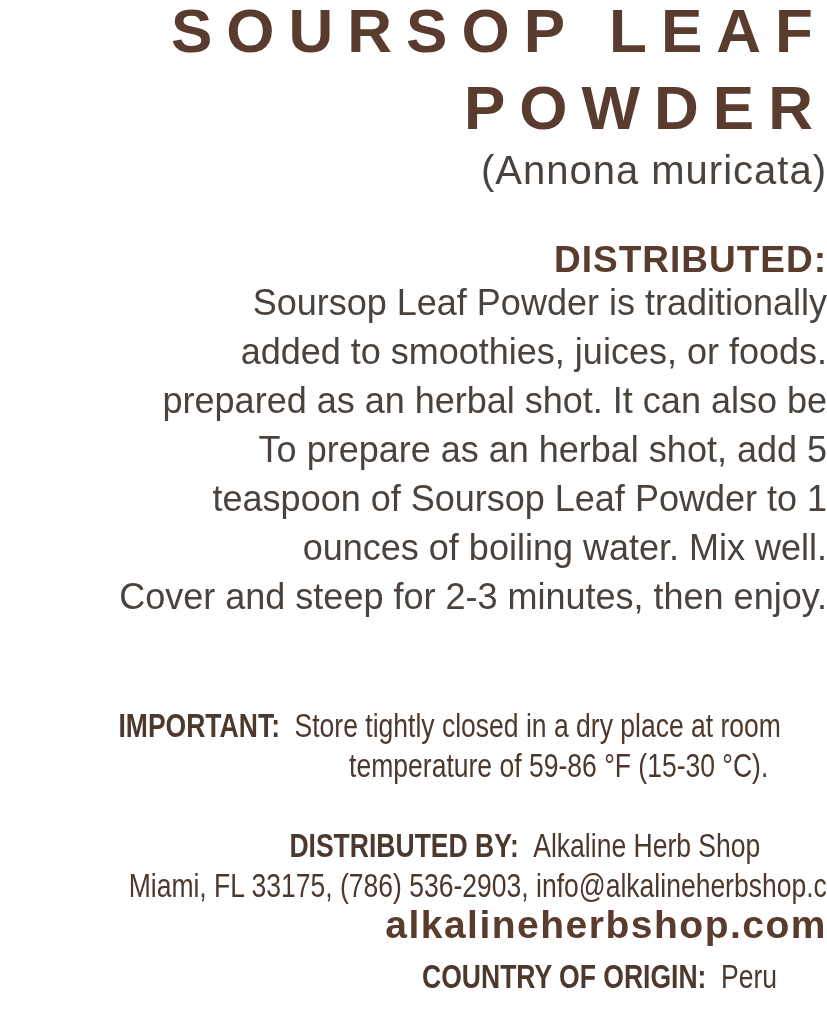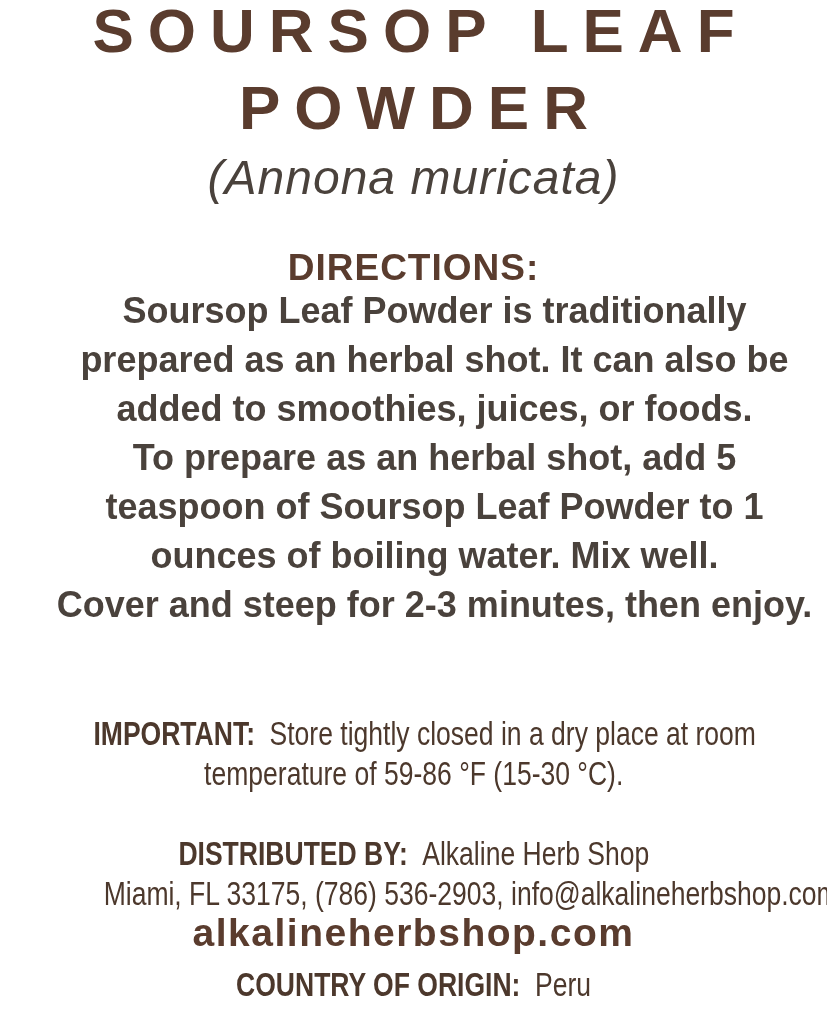--- a/index.html
+++ b/index.html
@@ -8,66 +8,65 @@
     background: #ffffff;
   }
   .label {
     position: relative;
     width: 827px;
     height: 1000px;
     margin: 0 auto;
     overflow: hidden; 
     background: var(--background, #ffffff);
     font-family: "Liberation Sans", sans-serif;
-    text-align: center;
+    text-align: right;
   }
 
   
   .title {
     margin: -8px 0 0 0;
     font-size: 62px;
     line-height: 77px;
     font-weight: 700;
     letter-spacing: 14px;
     padding-left: 14px; 
     color: var(--title-brown, #5a3c2e);
   }
   .botanical {
-    margin-top: 8px;
-    font-size: 48px;
+    font-size: 40px;
     line-height: 48px;
-    font-style: italic;
     font-weight: 400;
     letter-spacing: 1px;
     color: var(--body-text, #4a423c);
   }
 
   
   .dir-heading {
     margin: 44px 0 0 0;
     font-size: 37px;
     line-height: 44px;
     font-weight: 700;
     letter-spacing: 1px;
     color: var(--title-brown, #5a3c2e);
   }
   .body-lines {
     margin-top: -4px;
     font-size: 36px;
     line-height: 49px;
-    font-weight: 700;
+    font-weight: 400;
     color: var(--body-text, #4a423c);
     margin-left: 42px;
   }
 
   
   .cond {
     font-size: 34px;
     line-height: 40px;
     color: var(--condensed-text, #4c382c);
+    padding-left: 25px;
   }
   .cond .scale {
     display: inline-block;
     transform: scaleX(0.78);
     transform-origin: 50% 50%;
     white-space: nowrap;
   }
   .cond .bold { font-weight: 700; }
   .cond .rest { margin-left: 0.27em; }
 
@@ -90,25 +89,25 @@
 
   <header>
     <h1 class="title">
       <div>SOURSOP LEAF</div>
       <div>POWDER</div>
     </h1>
     <div class="botanical">(Annona muricata)</div>
   </header>
 
   <section>
-    <h2 class="dir-heading">DIRECTIONS:</h2>
+    <h2 class="dir-heading">DISTRIBUTED:</h2>
     <div class="body-lines">
       <div>Soursop Leaf Powder is traditionally</div>
+      <div>added to smoothies, juices, or foods.</div>
       <div>prepared as an herbal shot. It can also be</div>
-      <div>added to smoothies, juices, or foods.</div>
       <div>To prepare as an herbal shot, add 5</div>
       <div>teaspoon of Soursop Leaf Powder to 1</div>
       <div>ounces of boiling water. Mix well.</div>
       <div>Cover and steep for 2-3 minutes, then enjoy.</div>
     </div>
   </section>
 
   <section class="important cond">
     <div>
       <span class="scale">

